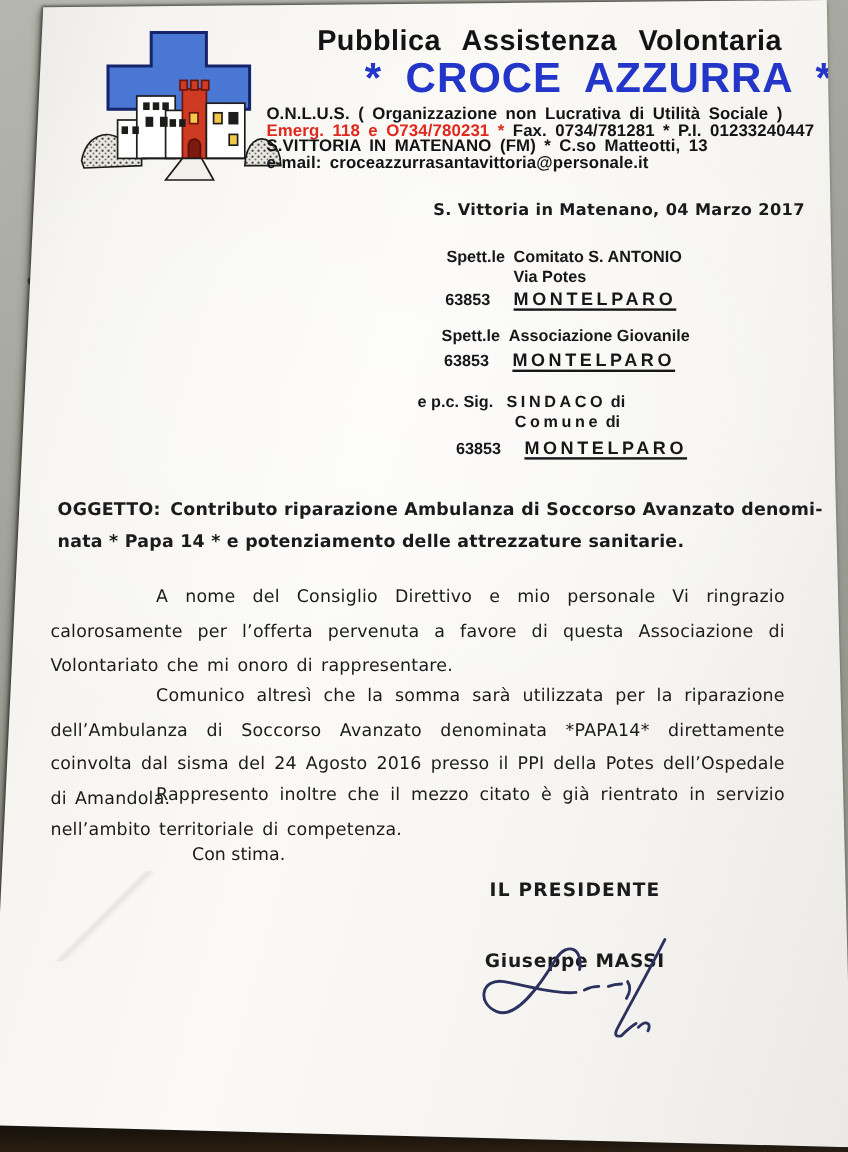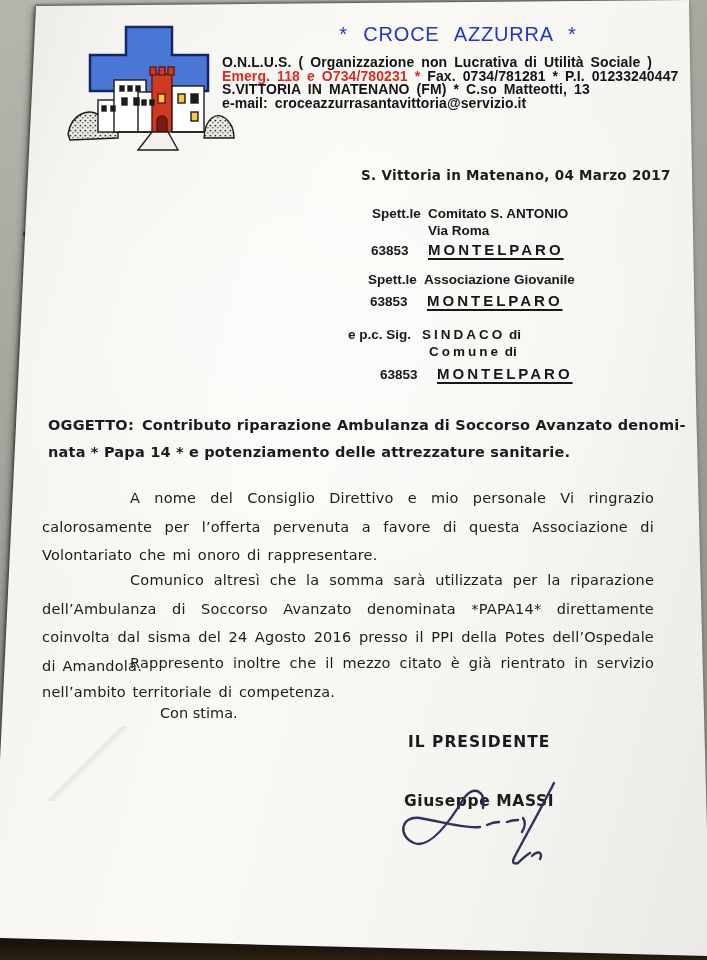--- a/index.html
+++ b/index.html
@@ -22,22 +22,22 @@
     color:#1b1b1d;
   }
   .crease { position:absolute; left:42px; top:726px; width:90px; height:75px;
     background:linear-gradient(135deg,transparent 47%,rgba(70,70,60,.10) 50%,transparent 54%); }
 
   
   .logo { position:absolute; left:64px; top:24px; }
   .header-block { position:absolute; left:222px; top:16px; width:472px; color:#131316; }
   .org-name { text-align:center; font-family:"Liberation Sans",sans-serif; font-weight:bold;
     font-size:24px; line-height:26px; word-spacing:11px; letter-spacing:.4px; margin-top:6px; }
-  .brand { text-align:center; font-family:"Liberation Sans",sans-serif; font-weight:normal;
-    font-size:20px; line-height:32px; color:#2336c9; word-spacing:9px; letter-spacing:.8px; margin-top:2px; }
+  .brand { text-align:right; font-family:"Liberation Sans",sans-serif; font-weight:bold;
+    font-size:35px; line-height:32px; color:#2336c9; word-spacing:9px; letter-spacing:.8px; margin-top:2px; }
   .hline { font-family:"Liberation Sans",sans-serif; font-weight:bold; font-size:14px;
     line-height:13.5px; letter-spacing:.1px; word-spacing:3px; white-space:nowrap; }
   .hline.first { margin-top:6px; }
   .red { color:#e0281e; }
 
   
   .dateline { position:absolute; left:361px; top:167px; font-weight:bold; font-size:13.5px;
     letter-spacing:.3px; white-space:nowrap; }
 
   
@@ -116,31 +116,32 @@
           <rect x="58" y="74" width="5" height="7" fill="#1c1c1a"></rect>
           <rect x="70" y="74" width="5" height="7" fill="#1c1c1a"></rect>
           <rect x="78" y="76" width="4" height="5" fill="#1c1c1a"></rect>
           <rect x="86" y="76" width="4" height="5" fill="#1c1c1a"></rect>
           <path d="M88,108 L104,108 L114,126 L74,126 Z" fill="#f2f1ec"></path>
           <path d="M54,108 L88,108 M108,108 L140,108" stroke="#1c1c1a"></path>
         </g>
       </svg>
 
       <div class="header-block">
+        <div class="org-name">Pubblica Assistenza Volontaria</div>
         <div class="brand">* CROCE AZZURRA *</div>
         <div class="hline first">O.N.L.U.S. ( Organizzazione non Lucrativa di Utilità Sociale )</div>
         <div class="hline"><span class="red">Emerg. 118 e O734/780231 *</span> <span>Fax. 0734/781281 * P.I. 01233240447</span></div>
         <div class="hline">S.VITTORIA IN MATENANO (FM) * C.so Matteotti, 13</div>
-        <div class="hline">e-mail: croceazzurrasantavittoria@servizio.it</div>
+        <div class="hline">e-mail: croceazzurrasantavittoria@personale.it</div>
       </div>
 
       <div class="dateline">S. Vittoria in Matenano, 04 Marzo 2017</div>
 
       <div class="r-line" style="left:372px;top:206px"><span class="sal">Spett.le</span><span>Comitato S. ANTONIO</span></div>
-      <div class="r-line" style="left:428px;top:223px">Via Roma</div>
+      <div class="r-line" style="left:428px;top:223px">Via Potes</div>
       <div class="r-line" style="left:371px;top:241px"><span class="cap">63853</span><span class="city">MONTELPARO</span></div>
 
       <div class="r-line" style="left:368px;top:272px"><span class="sal">Spett.le</span><span>Associazione Giovanile</span></div>
       <div class="r-line" style="left:370px;top:292px"><span class="cap">63853</span><span class="city">MONTELPARO</span></div>
 
       <div class="r-line" style="left:348px;top:327px"><span class="sal wide">e p.c. Sig.</span><span class="spaced">SINDACO</span>&nbsp;<span>di</span></div>
       <div class="r-line" style="left:429px;top:344px"><span class="spaced">Comune</span>&nbsp;<span>di</span></div>
       <div class="r-line" style="left:380px;top:365px"><span class="cap">63853</span><span class="city">MONTELPARO</span></div>
 
       <div class="subject">

